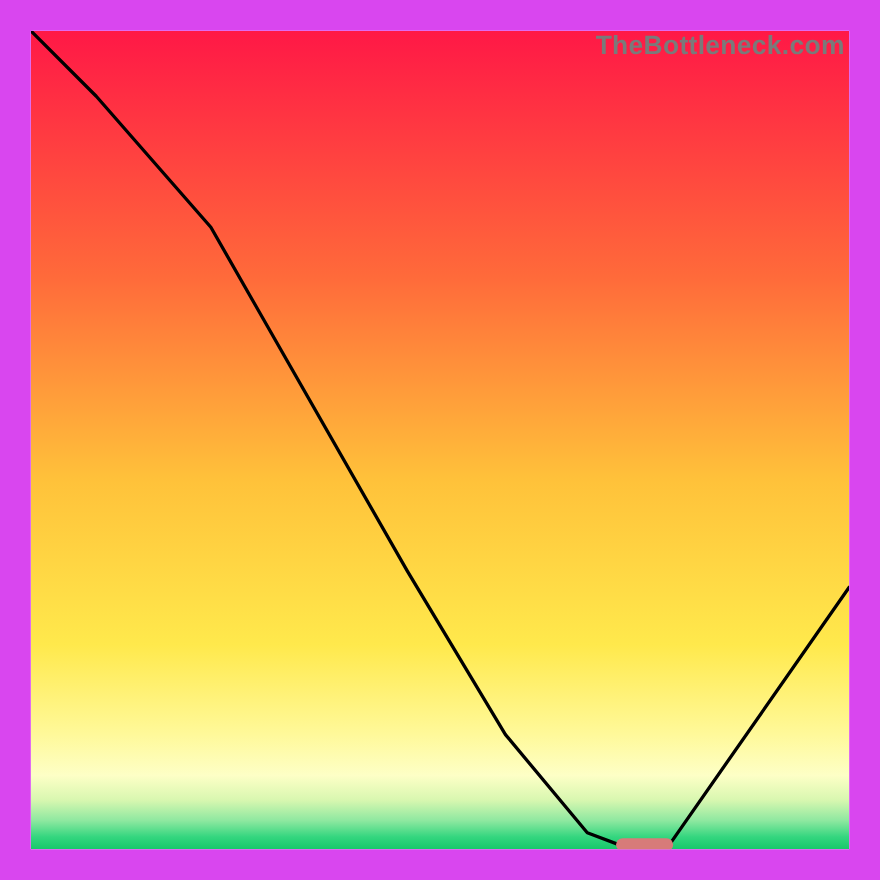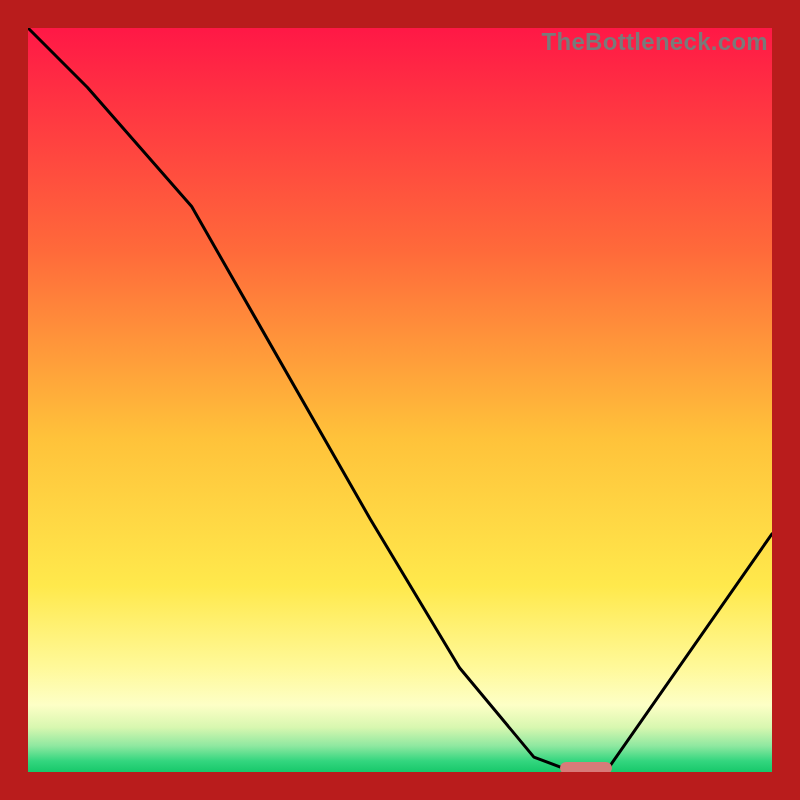--- a/index.html
+++ b/index.html
@@ -9,21 +9,21 @@
     height: 800px;
     background: #ffffff;
     overflow: hidden;
   }
   .outer {
     position: absolute;
     left: 0;
     top: 0;
     width: 800px;
     height: 800px;
-    background: #b91c1c;
+    background: #d946ef;
   }
   .plot {
     position: absolute;
     left: 28px;
     top: 28px;
     width: 744px;
     height: 744px;
     background: #ffffff;
     overflow: hidden;
   }

